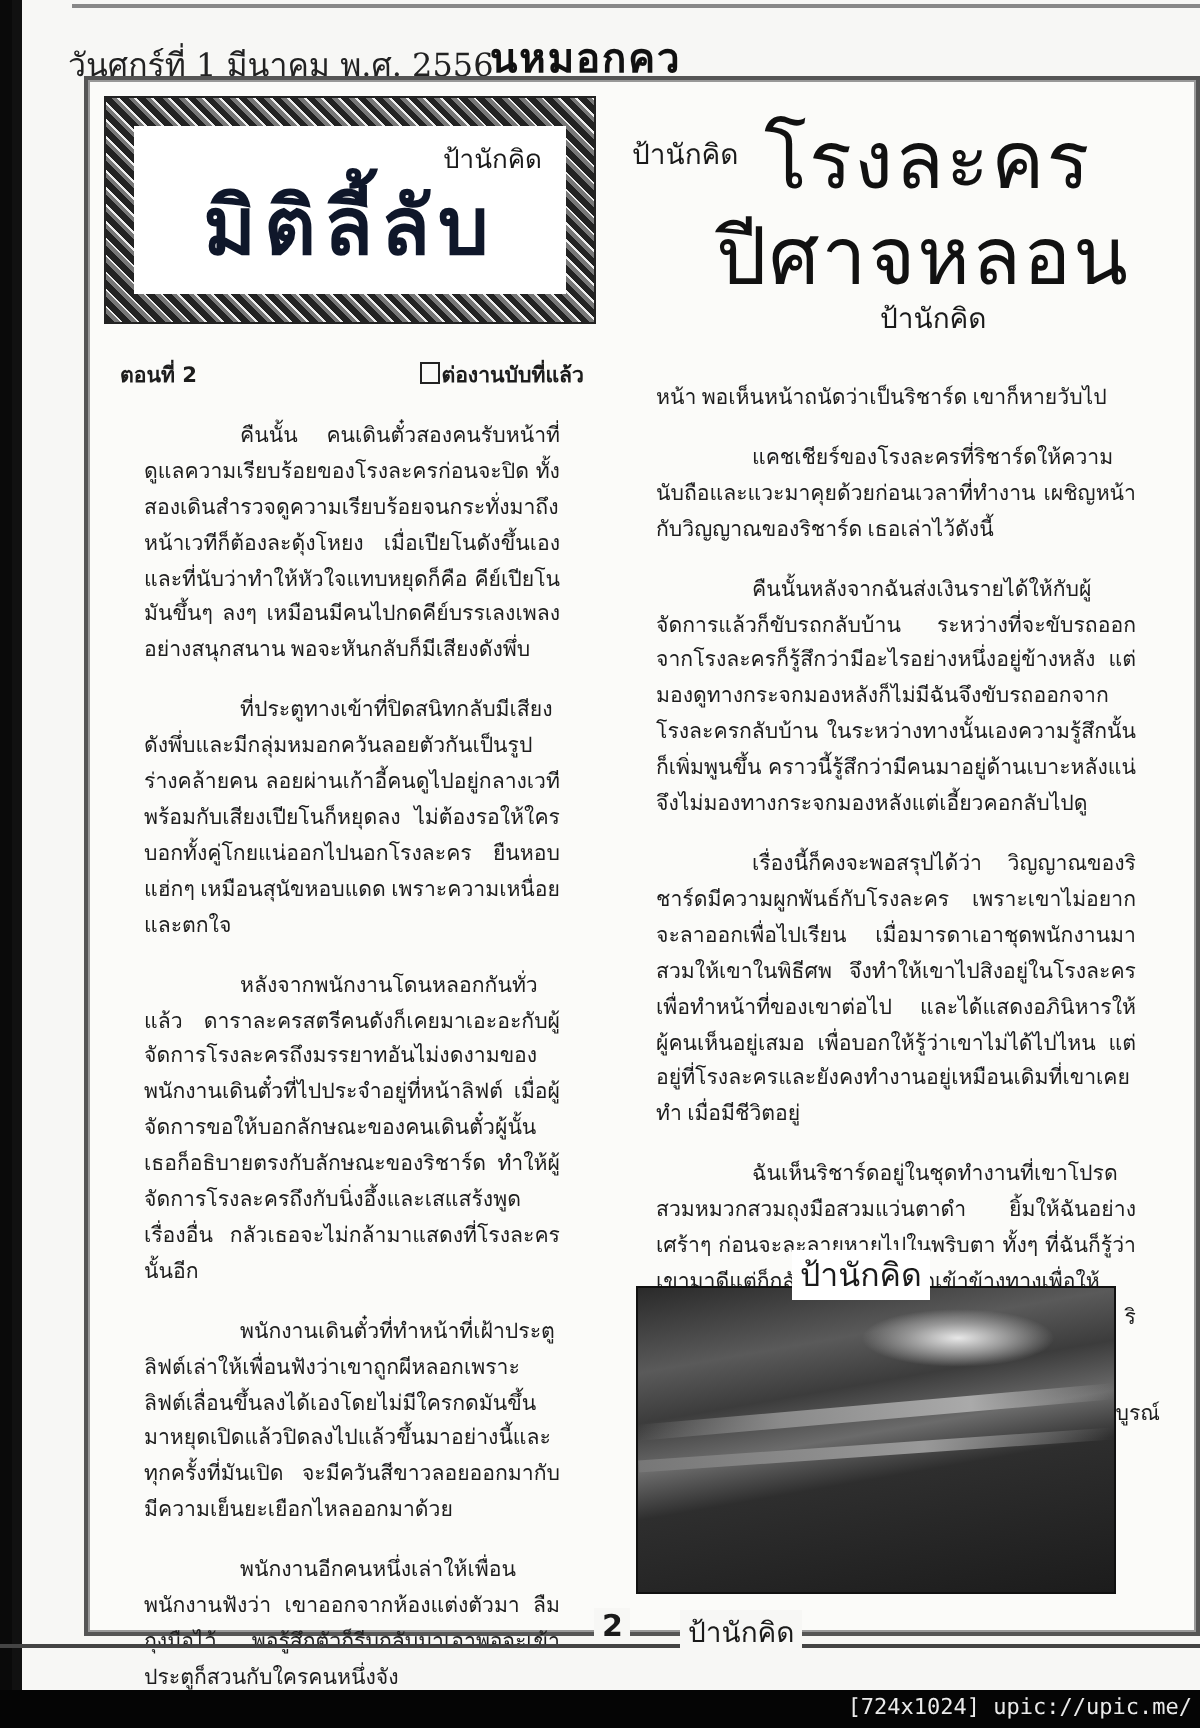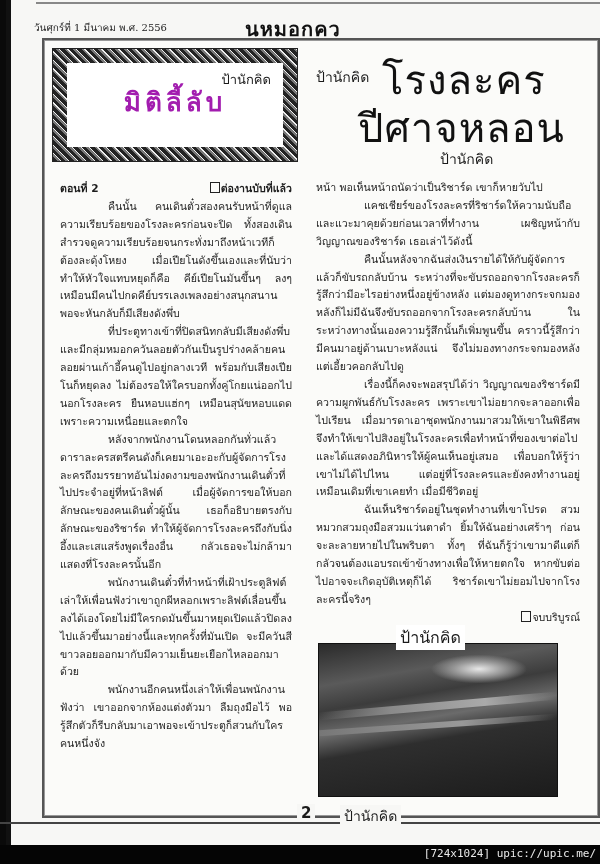--- a/index.html
+++ b/index.html
@@ -13,21 +13,21 @@
     position: absolute; left: 6px; top: 0; width: 594px; height: 845px;
     background: #f7f7f5;
   }
   .page-left-edge {
     position: absolute; left: 0; top: 0; width: 5px; height: 845px; background: #111;
   }
   .top-rule {
     position: absolute; left: 30px; top: 2px; width: 570px; height: 2px; background: #888;
   }
   .date-line {
-    position: absolute; left: 34px; top: 20px; font-size: 10px;
+    position: absolute; left: 34px; top: 20px; font-size: 16px;
     font-family: "DejaVu Serif", serif; color: #222;
   }
   .masthead {
     position: absolute; left: 245px; top: 13px; font-size: 20px; font-weight: bold;
     letter-spacing: 1px; color: #111; font-family: "DejaVu Sans", sans-serif;
   }
   .frame {
     position: absolute; left: 42px; top: 38px; width: 554px; height: 776px;
     border: 2px solid #555; box-shadow: inset 0 0 0 1px #999;
     background: #fbfbf9;
@@ -43,22 +43,22 @@
   .title-box-inner {
     position: absolute; left: 14px; top: 14px; right: 14px; bottom: 14px;
     background: #fff;
   }
   .title-author {
     position: absolute; right: 12px; top: 6px; font-size: 13px;
     font-family: "DejaVu Serif", serif;
   }
   .title-main {
     position: absolute; left: 0; right: 0; top: 18px; text-align: center;
-    font-size: 26px; font-weight: bold; letter-spacing: 4px;
-    font-family: Liberation Sans, sans-serif; color: #a21caf;
+    font-size: 40px; font-weight: bold; letter-spacing: 4px;
+    font-family: Liberation Sans, sans-serif; color: #0f172a;
   }
   .title-sub {
     position: absolute; left: 0; right: 0; bottom: 0px; text-align: center;
     font-size: 14px; letter-spacing: 2px; color: #111;
   }
   
   .story-author-small {
     position: absolute; left: 316px; top: 66px; font-size: 14px;
     font-family: "DejaVu Serif", serif;
   }
@@ -74,21 +74,21 @@
     position: absolute; left: 440px; top: 148px; font-size: 14px;
     font-family: "DejaVu Serif", serif;
   }
   
   .col {
     position: absolute; font-size: 10.6px; line-height: 17.9px; color: #1d1d1d;
     text-align: justify;
   }
   .col-left { left: 60px; top: 180px; width: 232px; }
   .col-right { left: 316px; top: 179px; width: 264px; }
-  .col p { margin: 0; }
+  .col p { margin: 12px; font-family: Liberation Serif, serif; }
   .col p.indent { text-indent: 48px; }
   .episode-row { display: flex; justify-content: space-between; font-weight: bold; }
   .box-mark {
     display: inline-block; width: 8px; height: 9px; border: 1px solid #222;
     vertical-align: -1px; margin-right: 1px;
   }
   .signoff-row { display: flex; justify-content: space-between; align-items: flex-end; }
   .photo-caption {
     position: absolute; left: 396px; top: 625px; font-size: 16px; background: #fff;
     padding: 0 4px; font-family: "DejaVu Serif", serif; z-index: 2;

